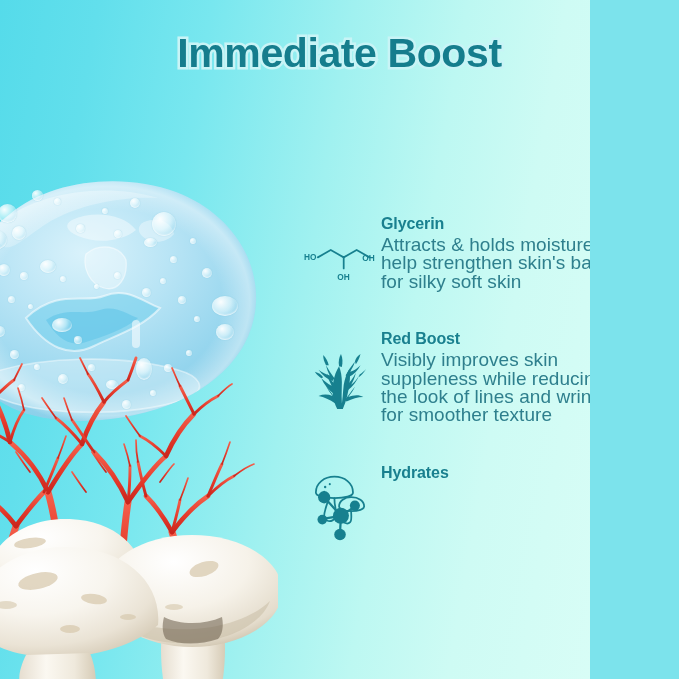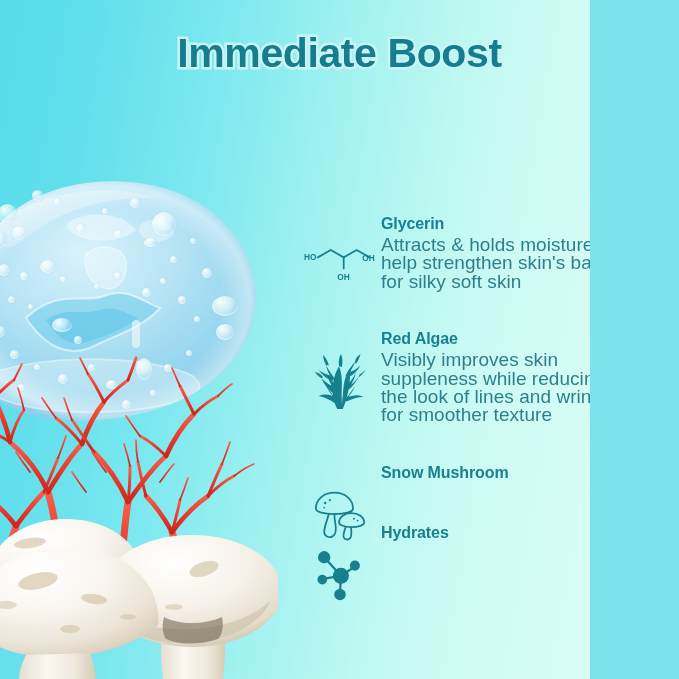--- a/index.html
+++ b/index.html
@@ -360,21 +360,21 @@
                      C42,43 44,40 46,36 C42,41 38,47 35,50 Z"></path>
 
             <path d="M29,14 C28,9 29,5 31,1 C33,5 33,10 32,15 Z"></path>
             <path d="M15,13 C13,9 12,6 12,2 C15,5 17,9 18,13 Z"></path>
             <path d="M46,9 C47,5 49,3 52,1 C51,5 49,9 47,12 Z"></path>
             <path d="M10,27 C7,25 5,23 3,20 C7,21 10,23 12,26 Z"></path>
             <path d="M51,23 C54,21 56,19 58,17 C55,21 53,24 50,26 Z"></path>
           </g>
         </svg>
       </div>
-      <div class="ihead">Red Algae</div>
+      <div class="ihead">Red Boost</div>
       <div class="ibody">Visibly improves skin suppleness while reducing the look of lines and wrinkles for smoother texture</div>
     </div>
 
     <div class="item" id="it-shroom">
       <div class="icon">
         <svg viewBox="0 0 62 56" width="58" height="52" aria-hidden="true">
           <g stroke="#17808f" stroke-width="1.9" fill="none" stroke-linecap="round" stroke-linejoin="round">
 
             <path d="M5,21 C5,11 14,4 25,4 C36,4 45,11 45,21
                      C45,25 36,27 25,27 C14,27 5,25 5,21 Z"></path>
@@ -390,21 +390,20 @@
           </g>
           <g fill="#17808f">
             <circle cx="15" cy="15" r="1.3"></circle>
             <circle cx="20" cy="12" r="1.1"></circle>
             <circle cx="14" cy="20" r="1"></circle>
             <circle cx="46" cy="32" r="1.1"></circle>
             <circle cx="50" cy="34" r="1"></circle>
           </g>
         </svg>
       </div>
-      <div class="ihead">Snow Mushroom</div>
     </div>
 
     <div class="item" id="it-panth">
       <div class="icon">
         <svg viewBox="0 0 58 58" width="54" height="54" aria-hidden="true">
           <g stroke="#17808f" stroke-width="2.4">
             <line x1="30" y1="31" x2="13" y2="12"></line>
             <line x1="30" y1="31" x2="45" y2="21"></line>
             <line x1="30" y1="31" x2="12" y2="34"></line>
             <line x1="30" y1="31" x2="29" y2="50"></line>

